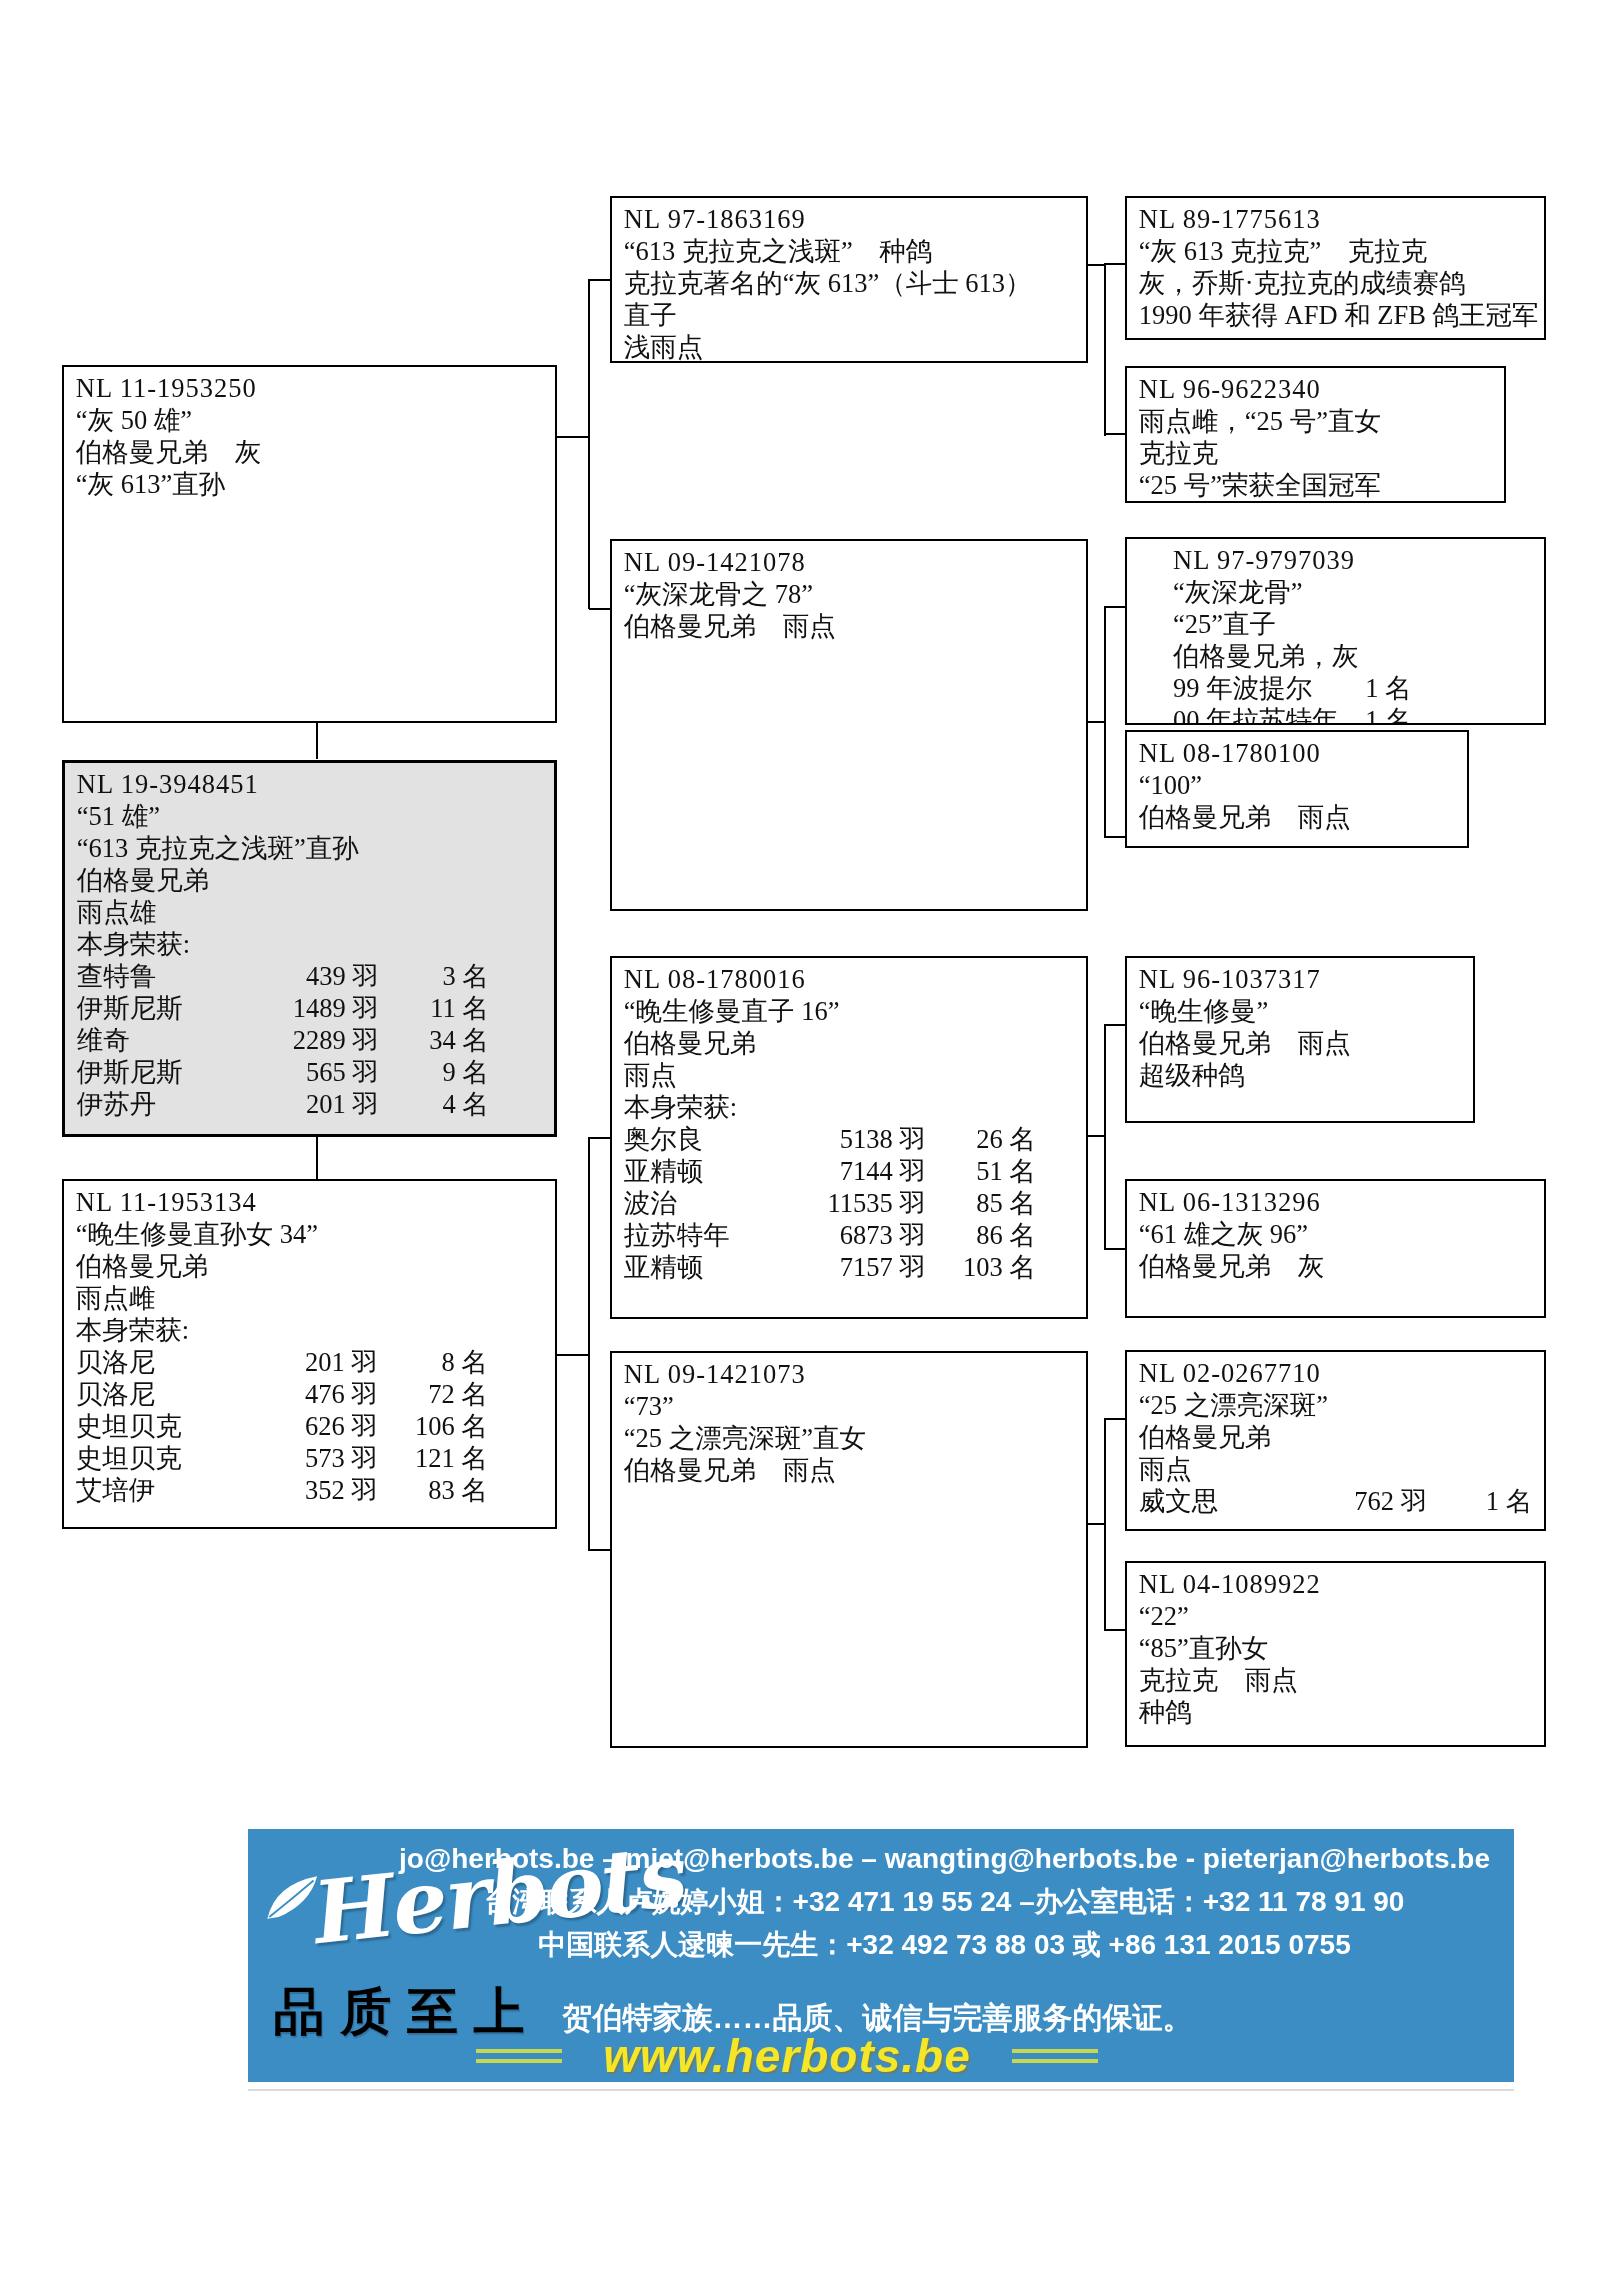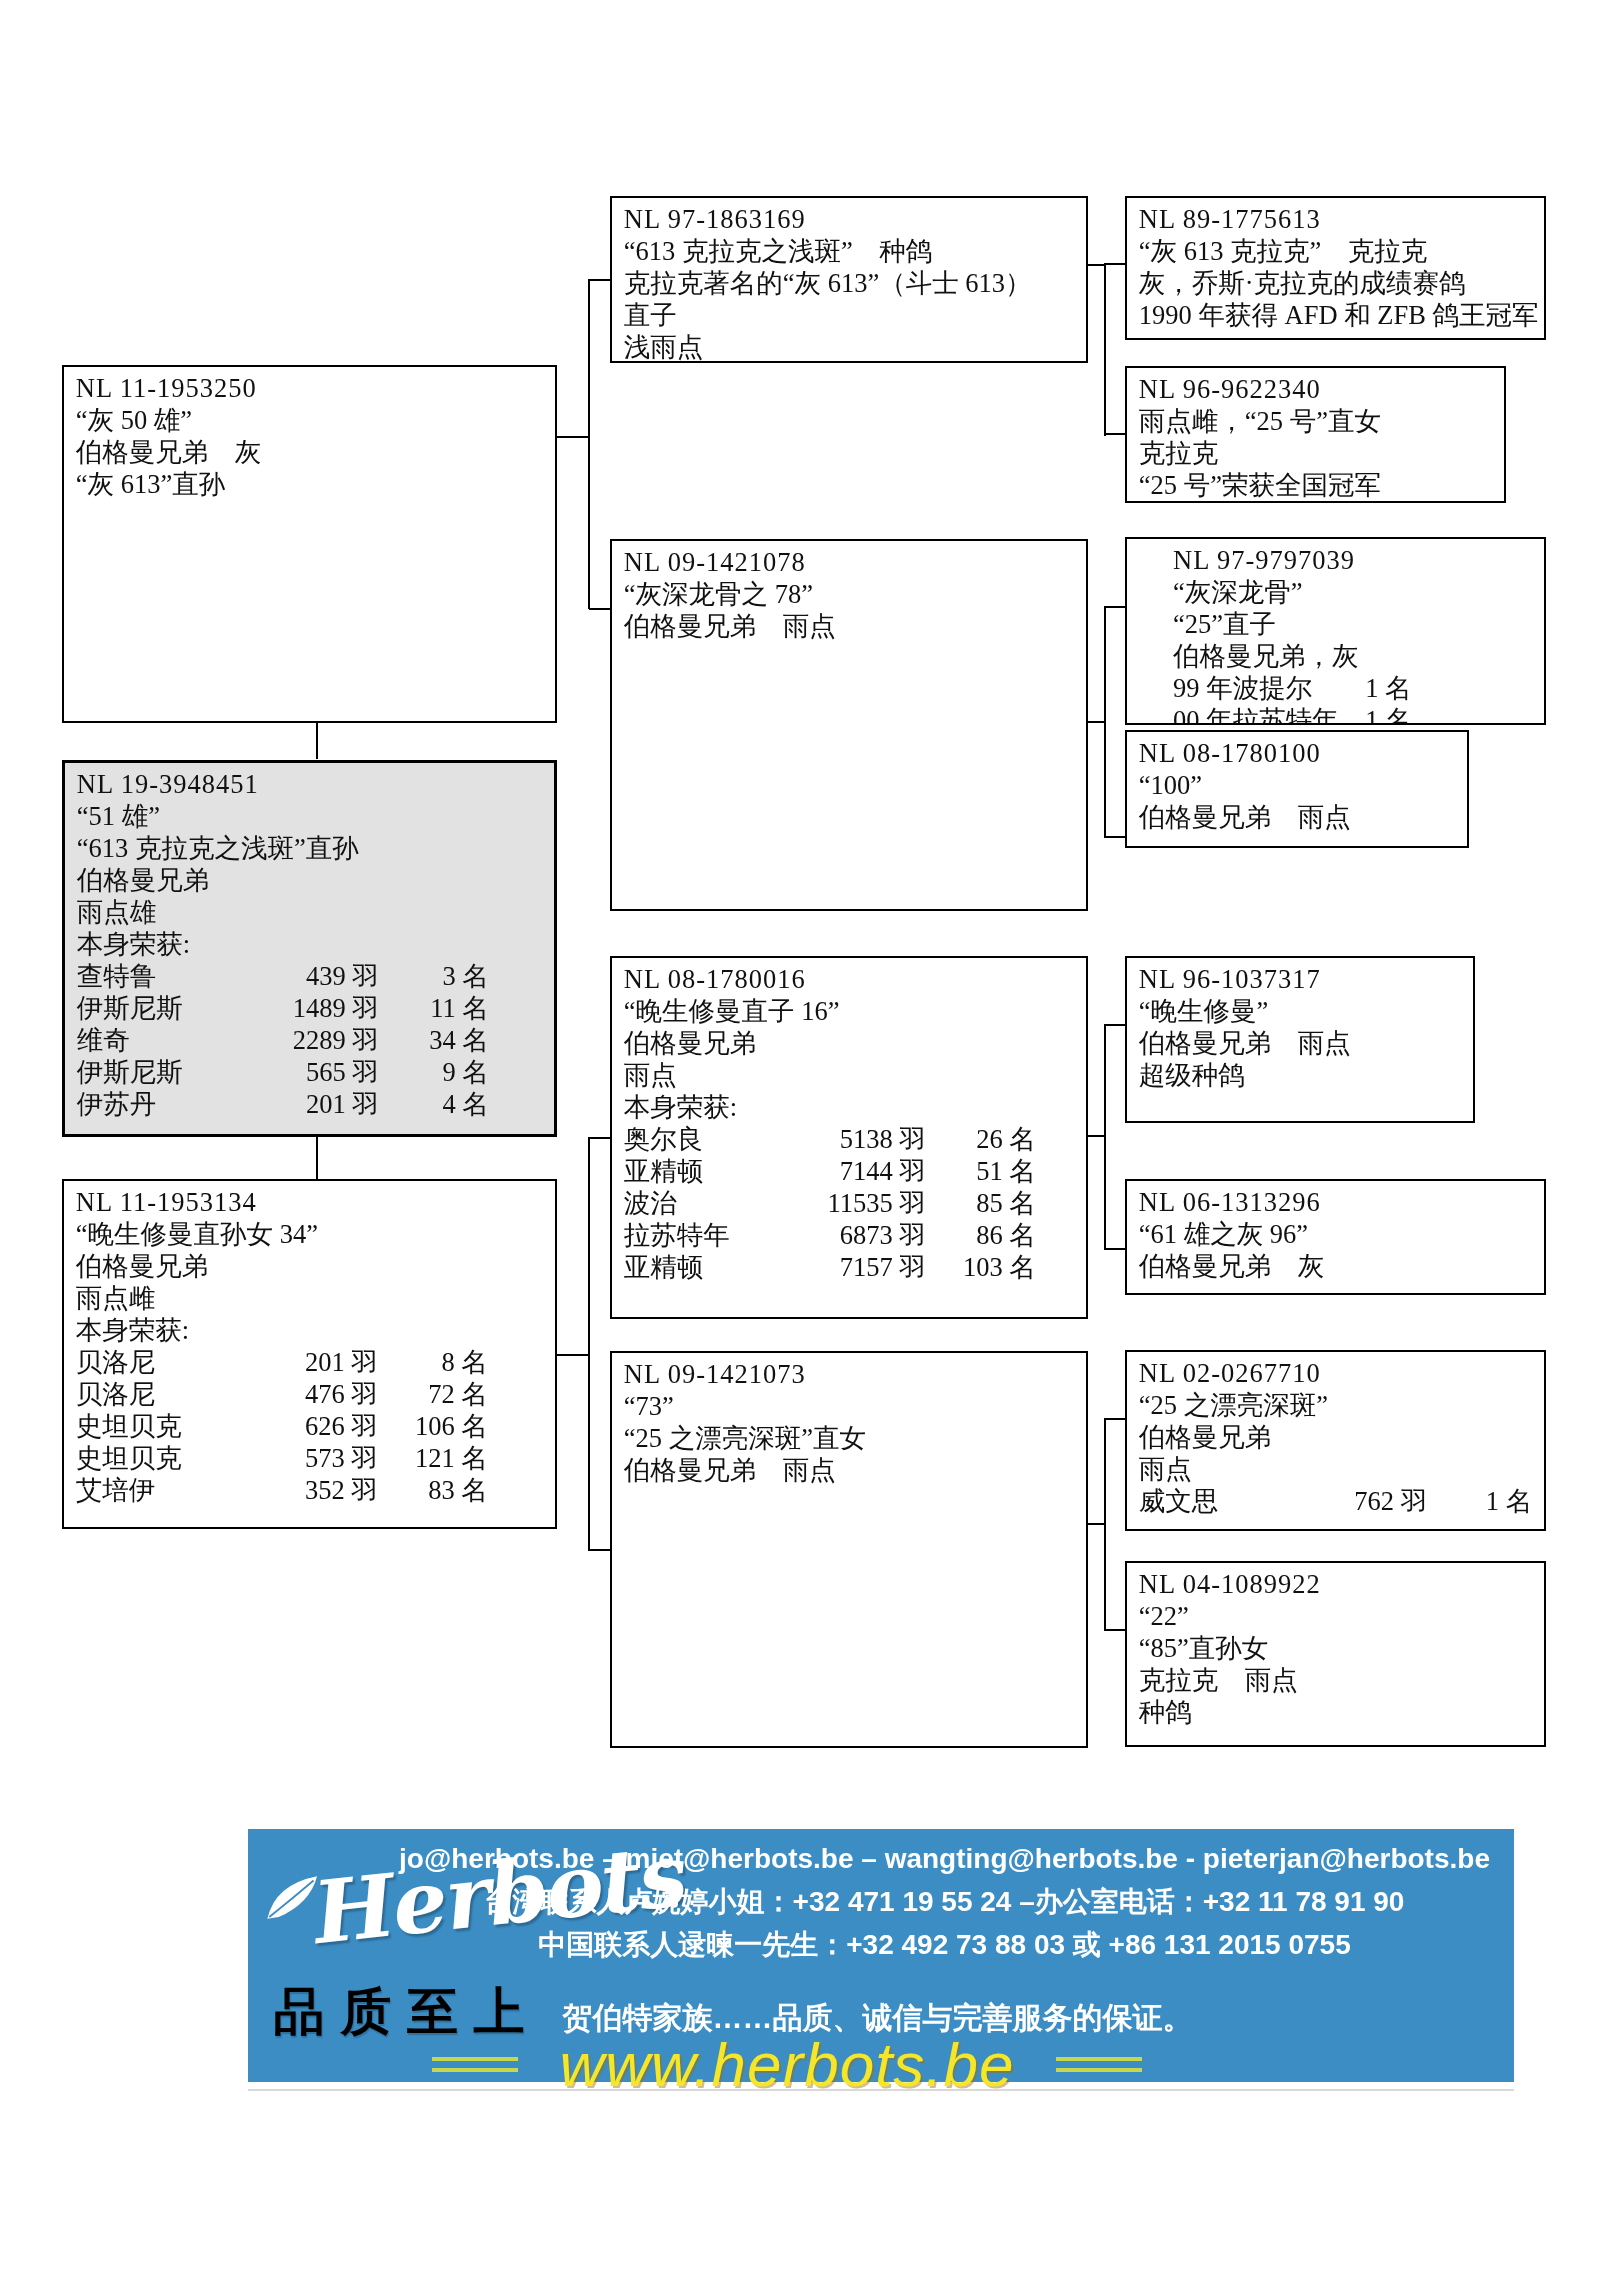--- a/index.html
+++ b/index.html
@@ -29,21 +29,21 @@
   #box-l3 { left:62px;  top:1179px; width:495px; height:350px; }
   #box-m1 { left:610px; top:196px;  width:478px; height:167px; }
   #box-m2 { left:610px; top:539px;  width:478px; height:372px; }
   #box-m3 { left:610px; top:956px;  width:478px; height:363px; }
   #box-m4 { left:610px; top:1351px; width:478px; height:397px; }
   #box-r1 { left:1125px; top:196px;  width:421px; height:144px; }
   #box-r2 { left:1125px; top:366px;  width:381px; height:137px; }
   #box-r3 { left:1125px; top:537px;  width:421px; height:188px;padding-left:46px; }
   #box-r4 { left:1125px; top:730px;  width:344px; height:118px; }
   #box-r5 { left:1125px; top:956px;  width:350px; height:167px; }
-  #box-r6 { left:1125px; top:1179px; width:421px; height:116px; }
+  #box-r6 { left:1125px; top:1179px; width:421px; height:139px; }
   #box-r7 { left:1125px; top:1350px; width:421px; height:181px; }
   #box-r8 { left:1125px; top:1561px; width:421px; height:186px; }
 
   .ln { position:absolute; background:#000000; }
 
   
   .banner {
     position:absolute; left:248px; top:1829px; width:1266px; height:253px;
     background:#3b8dc4; color:#ffffff;
     font-family:"Liberation Sans","DejaVu Sans",sans-serif;
@@ -72,21 +72,21 @@
     position:absolute; left:247px; top:169px; width:765px;
     text-align:center; font-weight:bold; font-size:30px; color:#ffffff;
     white-space:nowrap;
   }
   .www-row {
     position:absolute; left:88px; top:200px; width:902px;
     display:flex; align-items:center; justify-content:center; gap:41px;
   }
   .dbl-line { width:86px; height:14.7px; border-top:4.9px solid #c8d84e; border-bottom:4.9px solid #c8d84e; box-sizing:border-box; }
   .www {
-    font-size:62px; font-weight:normal; font-style:italic; color:#f5e727;
+    font-size:46px; font-weight:bold; font-style:italic; color:#f5e727;
     letter-spacing:1px; text-shadow:2px 2px 0 rgba(160,110,10,0.45);
   }
 </style>
 </head>
 <body>
 
 <div class="page">
 
   <div class="box subject" id="box-subject">
       <div class="ring">NL 19-3948451</div>

